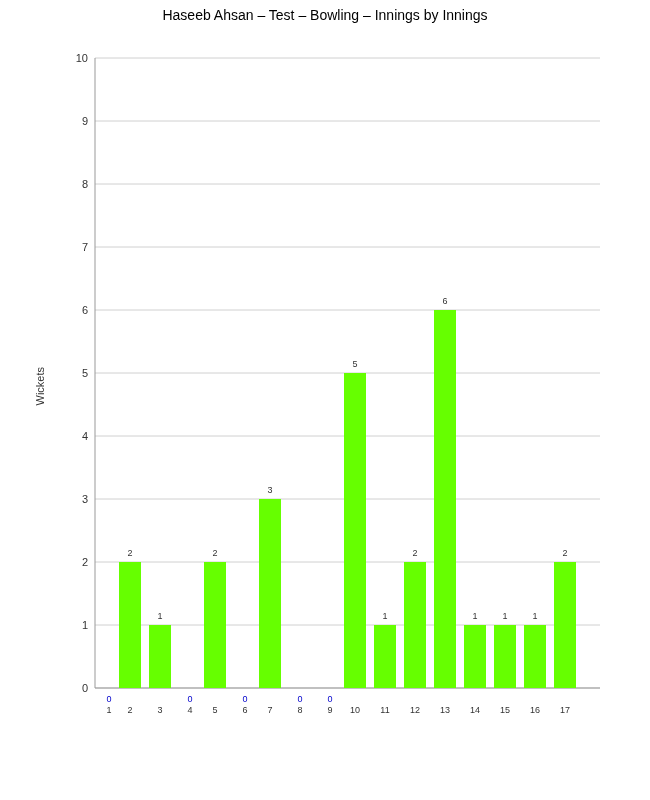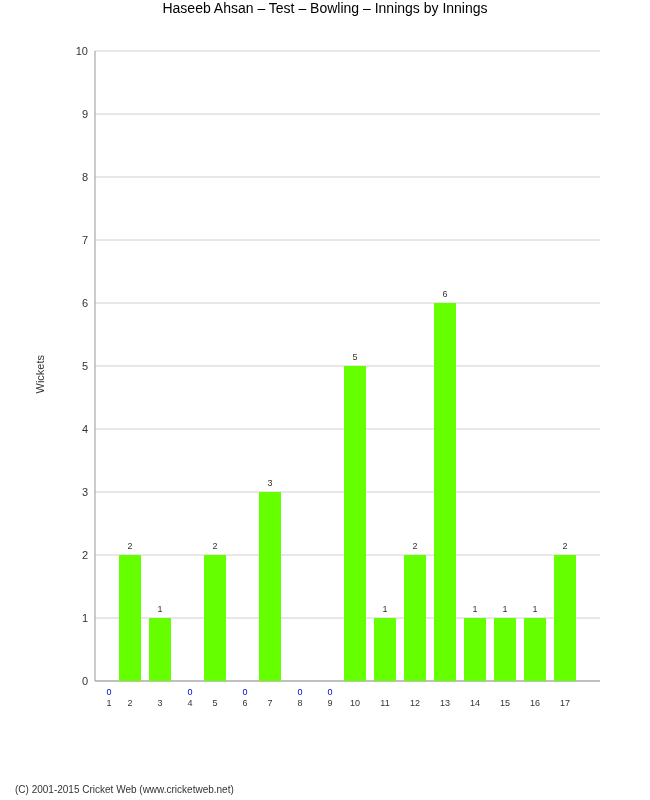--- a/index.html
+++ b/index.html
@@ -15,21 +15,21 @@
       height: 800px;
       background: #fff;
       display: flex;
       flex-direction: column;
       align-items: center;
     }
     .chart-title {
       font-size: 14px;
       font-weight: normal;
       text-align: center;
-      margin-top: 0;
+      margin-top: 7px;
       margin-bottom: 5px;
     }
     .copyright {
       font-size: 10px;
       color: #333;
       margin-top: 2px;
       margin-bottom: 5px;
       align-self: flex-start;
       margin-left: 10px;
     }
@@ -136,14 +136,13 @@
 
       <rect x="504" y="534" width="22" height="126" fill="#66ff00"></rect>
       <text x="515" y="528" text-anchor="middle" font-size="9" fill="#333">2</text>
       <text x="515" y="685" text-anchor="middle" font-size="9" fill="#333">17</text>
 
       <text x="297" y="710" text-anchor="middle" font-size="11" fill="#333">Innings (oldest to newest)</text>
 
     </svg>
   </div>
 
-  <div class="copyright" style="font-size:10px; color:#333; margin-left:15px; margin-bottom:5px; align-self:flex-start;">(C) 2001-2015 Cricket Web (www.cricketweb.net)</div>
 </div>
 
 </body></html>

